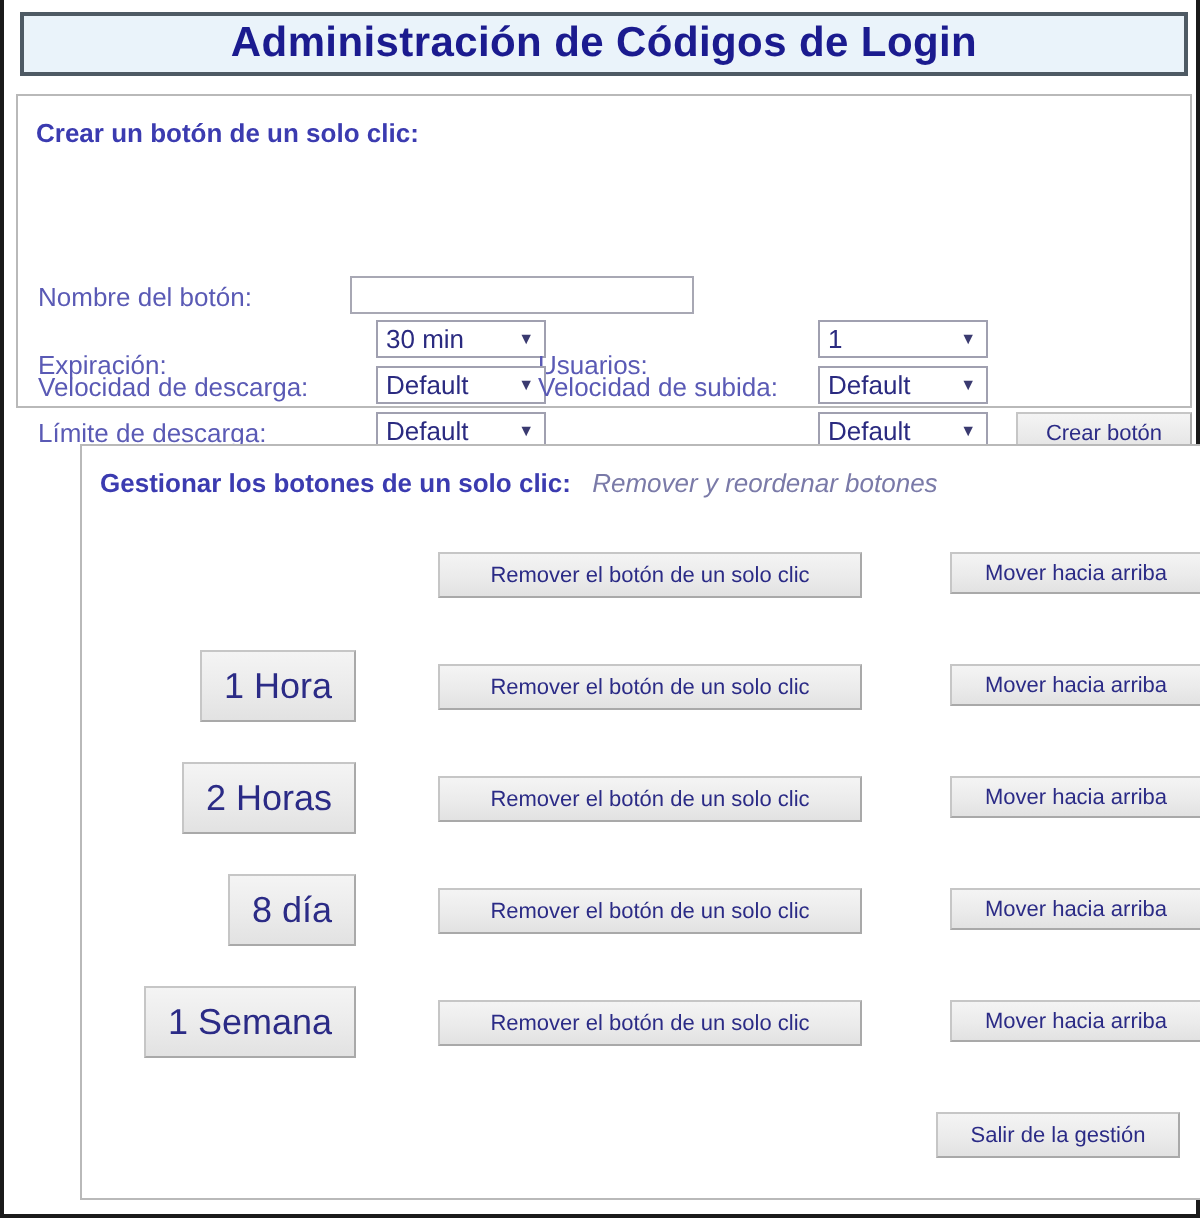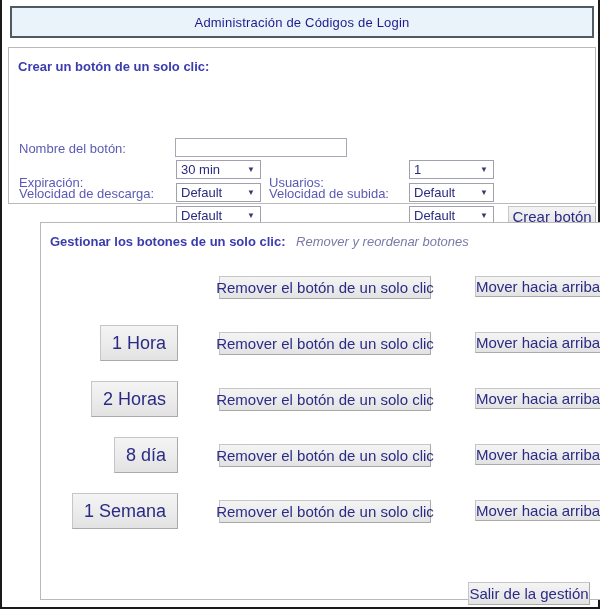--- a/index.html
+++ b/index.html
@@ -33,22 +33,22 @@
     width: 584px;
     height: 32px;
     box-sizing: border-box;
     background: #eaf3fa;
     border: 2px solid #4e5a64;
     display: flex;
     align-items: center;
     justify-content: center;
   }
   .titlebar .title-text {
-    font-size: 13px;
-    font-weight: normal;
+    font-size: 21px;
+    font-weight: bold;
     color: #1b1b8f;
     letter-spacing: 0.2px;
   }
 
   
   .panel {
     position: absolute;
     box-sizing: border-box;
     background: #ffffff;
     border: 1px solid #b9b9b9;
@@ -133,37 +133,37 @@
     white-space: nowrap;
     overflow: hidden;
   }
   .select .sel-arrow {
     flex: 0 0 auto;
     font-size: 8px;
     color: #3a3a70;
     padding-right: 3px;
     line-height: 1;
   }
-  .sel-left  { left: 167px; width: 85px; }
+  .sel-left  { left: 179px; width: 85px; }
   .sel-right { left: 400px; width: 85px; }
 
   .sel-r1 { top: 112px; }
   .sel-r2 { top: 135px; }
   .sel-r3 { top: 158px; }
 
   
   .btn {
     box-sizing: border-box;
     background: linear-gradient(to bottom, #f4f4f4 0%, #ebebeb 55%, #e2e2e2 100%);
     border: 1px solid #a9a9a9;
     border-top-color: #c6c6c6;
     border-left-color: #c6c6c6;
     color: #2b2b86;
     font-family: "Liberation Sans", sans-serif;
-    font-size: 15px;
+    font-size: 11px;
     text-align: center;
     white-space: nowrap;
     cursor: default;
     display: flex;
     align-items: center;
     justify-content: center;
   }
   .btn.abs { position: absolute; }
 
   #create-button {
@@ -205,21 +205,21 @@
   }
   .move-btn {
     position: absolute;
     left: 434px;
     width: 126px;
     height: 21px;
   }
 
   #exit-button {
     left: 466px;
-    top: 582px;
+    top: 556px;
     width: 122px;
     height: 23px;
   }
 </style>
 </head>
 <body>
 
 <div class="page">
 
   <div class="titlebar">
@@ -252,20 +252,21 @@
       <span class="sel-val">Default</span>
       <span class="sel-arrow">▼</span>
     </div>
 
     <div class="form-label col-b row-3">Velocidad de subida:</div>
     <div class="select sel-right sel-r2">
       <span class="sel-val">Default</span>
       <span class="sel-arrow">▼</span>
     </div>
 
+    <div class="form-label col-a row-4">Límite de descarga:</div>
     <div class="select sel-left sel-r3">
       <span class="sel-val">Default</span>
       <span class="sel-arrow">▼</span>
     </div>
 
     <div class="select sel-right sel-r3">
       <span class="sel-val">Default</span>
       <span class="sel-arrow">▼</span>
     </div>
 

